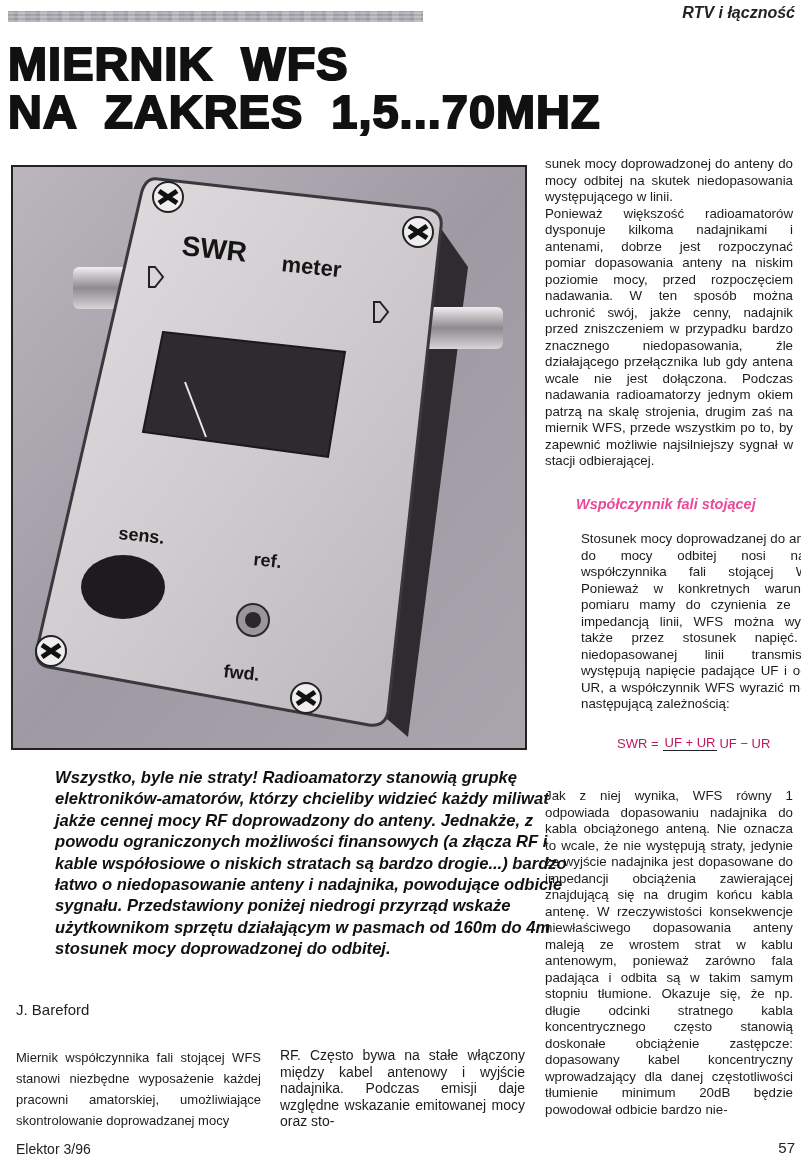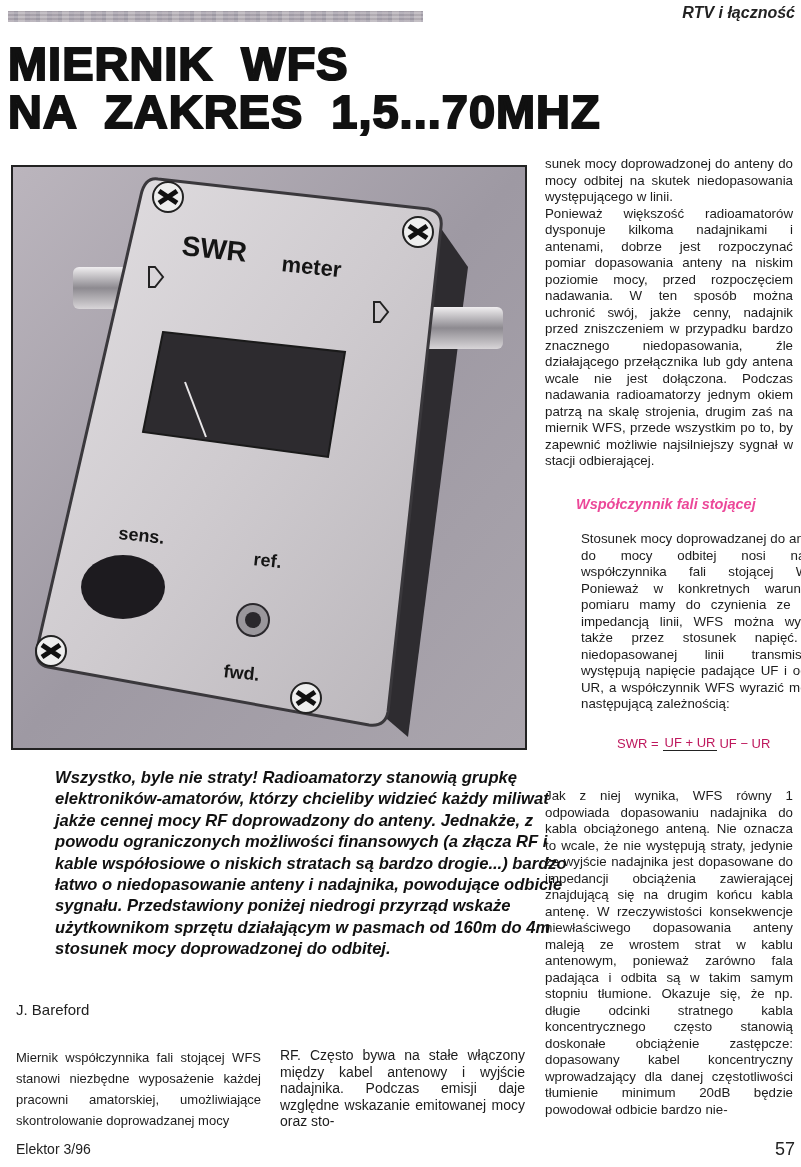--- a/index.html
+++ b/index.html
@@ -18,21 +18,21 @@
     .subhead { position: absolute; left: 576px; top: 496px; font-weight: bold; font-style: italic; font-size: 14.5px; color: #ec4899; }
     .formula { position: absolute; left: 617px; top: 735px; font-size: 13px; color: #be185d; display: flex; align-items: center; }
     .frac { display: inline-flex; flex-direction: row; align-items: center; margin-left: 4px; }
     .frac .num { border-bottom: 1px solid #222; padding: 0 2px; }
     .frac .den { padding: 0 2px; text-align: right; }
     .lead { position: absolute; left: 16px; top: 767px; width: 515px; font-weight: bold; font-style: italic; font-size: 16.6px; line-height: 21.4px; color: #111; margin-left: 39px; }
     .author { position: absolute; left: 16px; top: 1001px; font-size: 15px; color: #222; }
     .col1 { position: absolute; left: 16px; top: 1047px; width: 245px; font-size: 13px; line-height: 21px; text-align: justify; color: #1c1c1c; }
     .col2 { position: absolute; left: 280px; top: 1047px; width: 245px; font-size: 14px; line-height: 16.5px; text-align: justify; color: #1c1c1c; }
     .footer-left { position: absolute; left: 16px; top: 1141px; font-size: 14px; color: #222; }
-    .footer-right { position: absolute; right: 6px; top: 1139px; font-size: 18px; color: #222; }
+    .footer-right { position: absolute; right: 6px; top: 1139px; font-size: 15px; color: #222; }
   </style>
 </head>
 <body>
 
 <div class="topbar"></div>
 <div class="topbar2"></div>
 <div class="section-tag">RTV i łączność</div>
 
 <div class="headline">
   <span style="white-space:pre;">MIERNIK  WFS</span>

